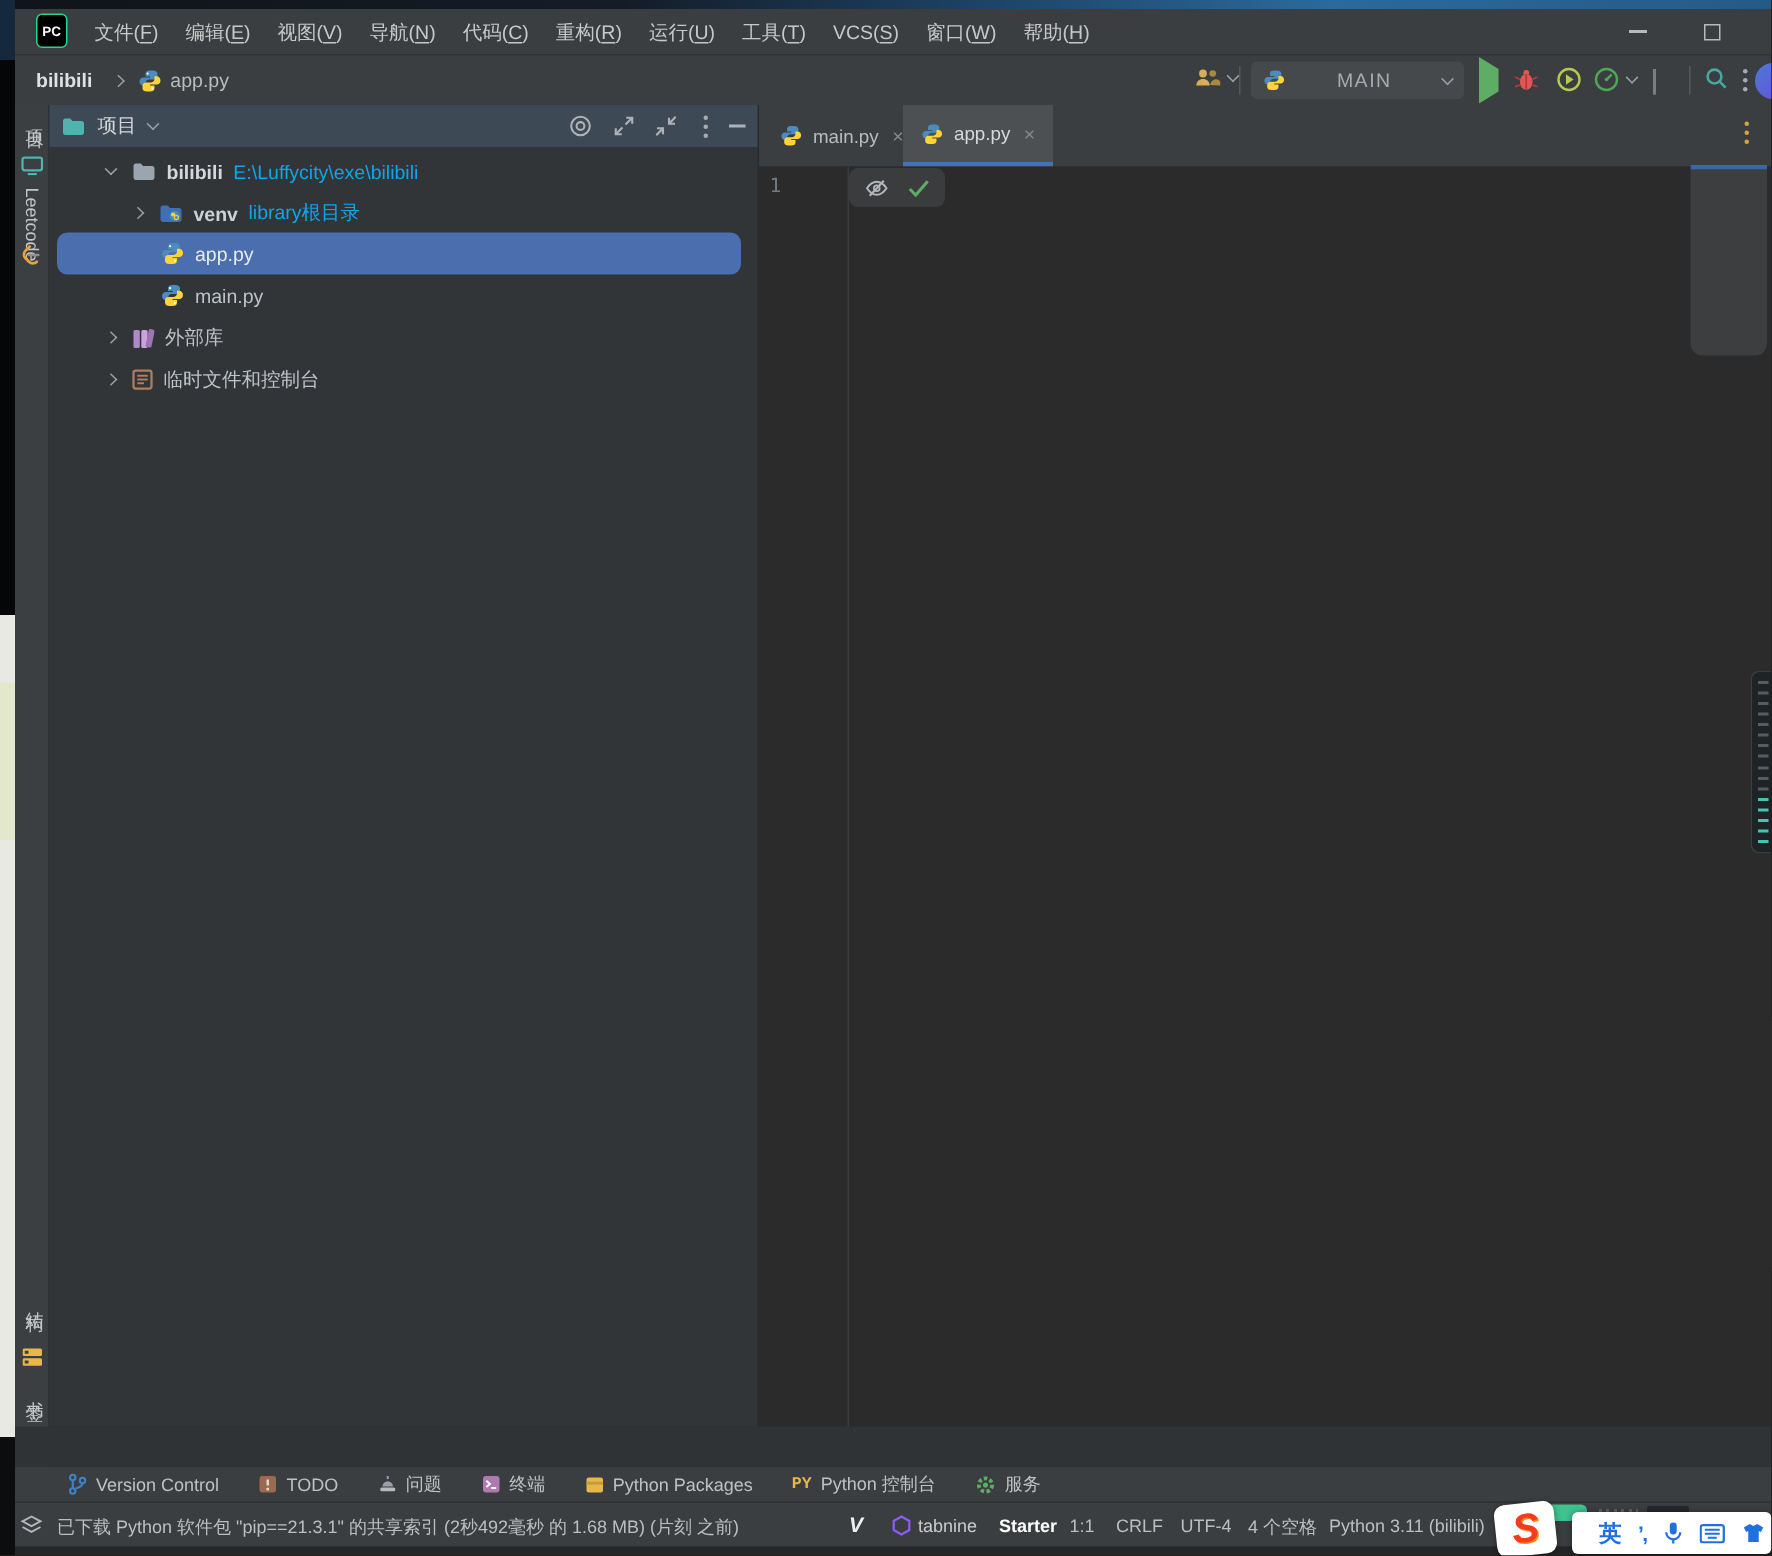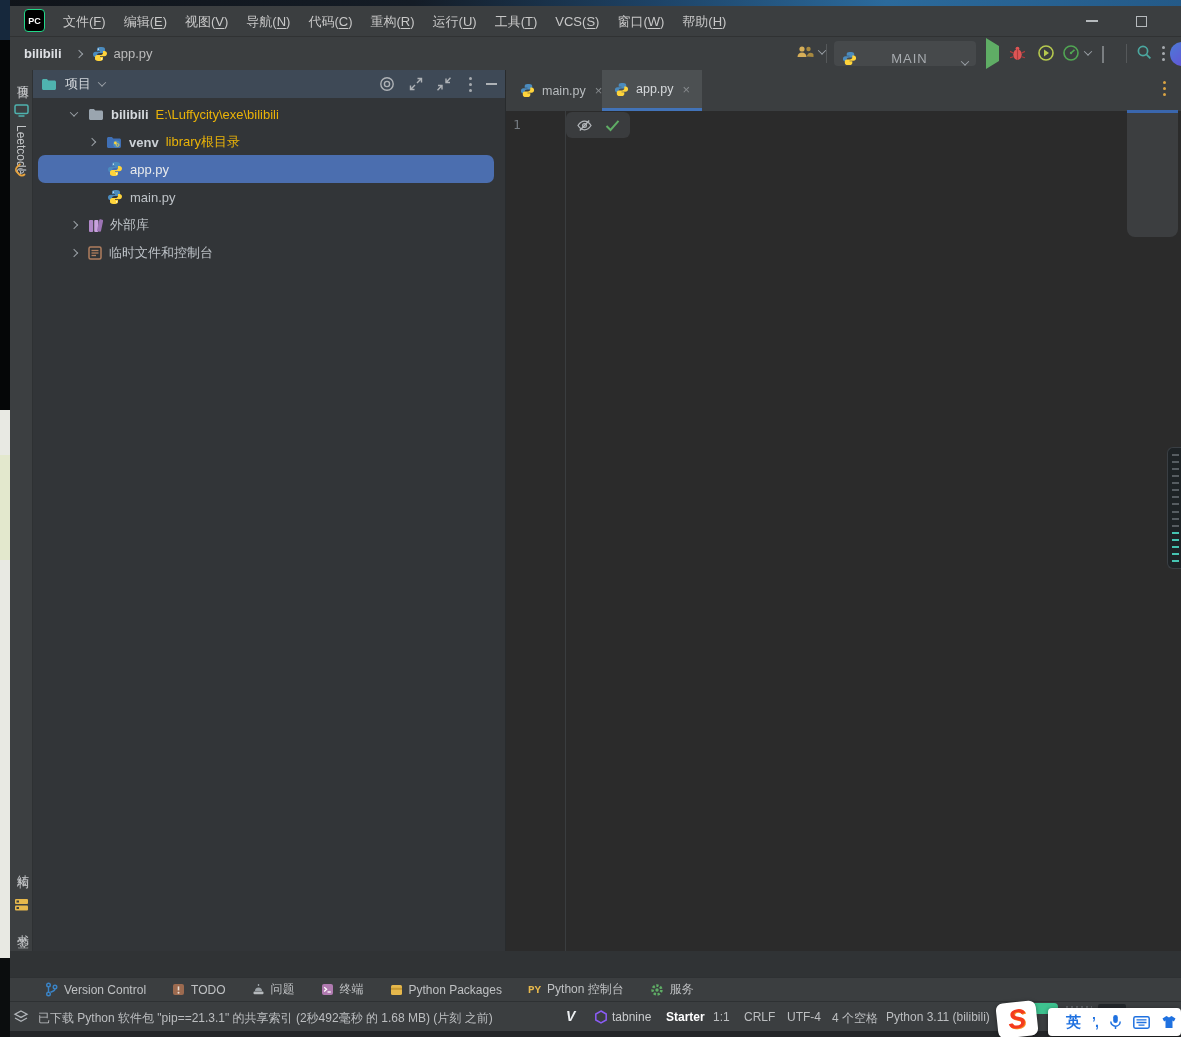--- a/index.html
+++ b/index.html
@@ -23,21 +23,21 @@
   .menu-item u { text-underline-offset:2px; }
   #win-title { top:12px; color:#9aa0a6; font-size:13px; }
   .win-btn { top:6px; width:40px; height:30px; display:flex; align-items:center; justify-content:center; color:#b6babd; }
   .minus-glyph { width:12px; height:2px; background:#b6babd; }
   .max-glyph { width:11px; height:11px; border:1.5px solid #b6babd; }
 
   
   #toolbar { left:10px; top:37px; width:1171px; height:33px; background:#3b3e40; }
   .crumb-strong { color:#dfe1e5; font-weight:bold; }
   .crumb-sep { color:#7d9fc4; margin:0 8px; font-size:13px; }
-  #run-chip { left:824px; top:4px; width:142px; height:25px; background:#46494b; border-radius:4px; padding:0 8px; display:flex; align-items:flex-end; gap:10px; }
+  #run-chip { left:824px; top:4px; width:142px; height:25px; background:#46494b; border-radius:4px; padding:0 8px; display:flex; align-items:center; gap:10px; }
   #run-chip .cfg { color:#a7abaf; letter-spacing:1px; flex:1; text-align:center; }
   .chev { display:inline-block; width:6px; height:6px; border-right:1.6px solid #9aa0a6; border-bottom:1.6px solid #9aa0a6; }
   .chev.down { transform:rotate(45deg) translate(-1px,-1px); }
   .chev.right { transform:rotate(-45deg); }
   .tb-sep { top:7px; width:1px; height:19px; background:#55585a; }
   .play-tri { width:0; height:0; border-left:13px solid #5fad65; border-top:8px solid transparent; border-bottom:8px solid transparent; }
   .stop-sq { width:12px; height:12px; background:#63676a; border:1px solid #7a7e81; }
   .kebab { display:flex; flex-direction:column; gap:3px; align-items:center; }
   .kebab i { width:3px; height:3px; border-radius:50%; background:#a7abaf; }
   .kebab.warn i { background:#d9a343; }
@@ -49,21 +49,21 @@
   .vtext { writing-mode:vertical-rl; text-orientation:upright; color:#c3c5c7; font-size:12px; letter-spacing:2px; }
   .vtext-lat { writing-mode:vertical-rl; color:#c3c5c7; font-size:12px; }
 
   
   #project-panel { left:33px; top:70px; width:473px; height:881px; background:#323538; border-right:1px solid #282b2d; }
   #project-header { left:0; top:0; width:100%; height:28px; background:#3e4956; padding:0 8px; display:flex; align-items:center; gap:8px; }
   #project-header .title { color:#d3d7db; }
   .hdr-icons { margin-left:auto; display:flex; align-items:center; gap:14px; }
   .tree-label { color:#bdc2c7; }
   .tree-bold { color:#d5d9dd; font-weight:bold; }
-  .tree-dim { color:#eab308; }
+  .tree-dim { color:#0ea5e9; }
   #sel-row { left:5px; top:85px; width:456px; height:28px; background:#4b6eaf; border-radius:7px; }
   .trow { height:28px; display:flex; align-items:center; gap:7px; position:absolute; }
 
   
   #tabbar { left:506px; top:70px; width:675px; height:41px; background:#3b3e40; }
   .etab { position:absolute; top:0; height:41px; display:flex; align-items:center; gap:7px; padding:0 12px; color:#b8bcbf; font-size:12.5px; }
   .etab.active { background:#4c5052; color:#d6d9dc; border-bottom:3px solid #4273b8; }
   .etab .close { color:#868a8d; font-size:13px; margin-left:2px; }
   #editor { left:506px; top:111px; width:675px; height:840px; background:#2b2b2b; }
   #gutter-line { left:59px; top:0; width:1px; height:840px; background:#3a3d3f; }

